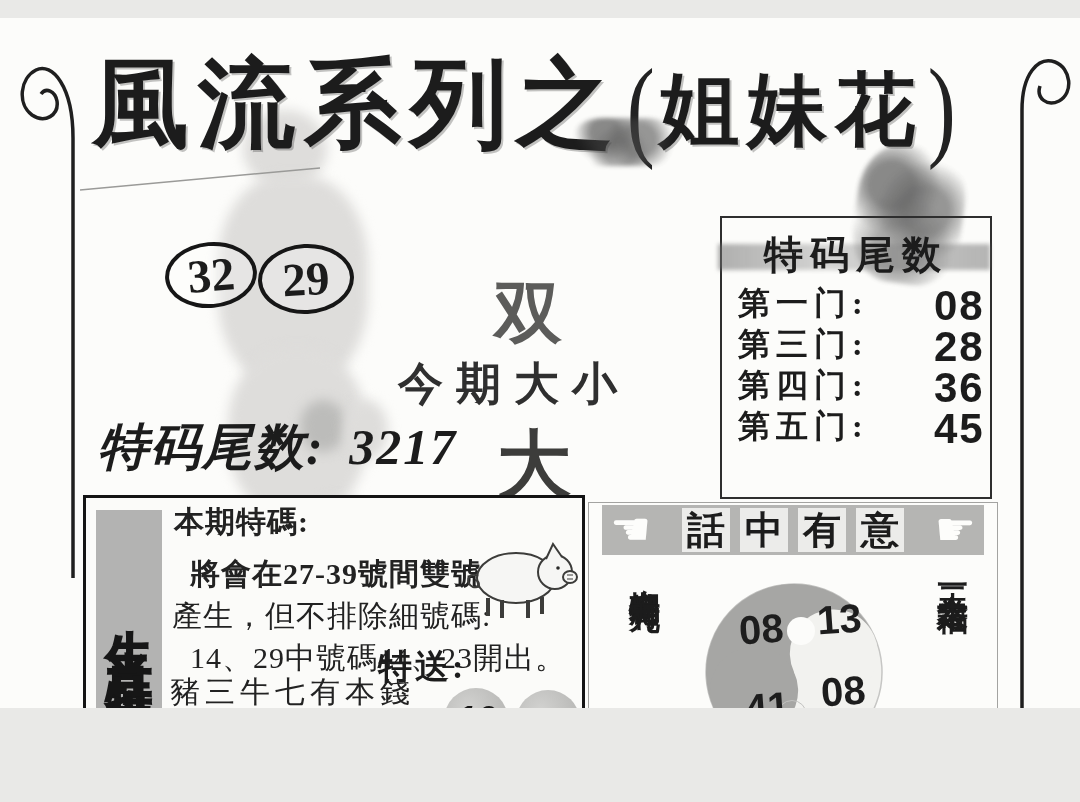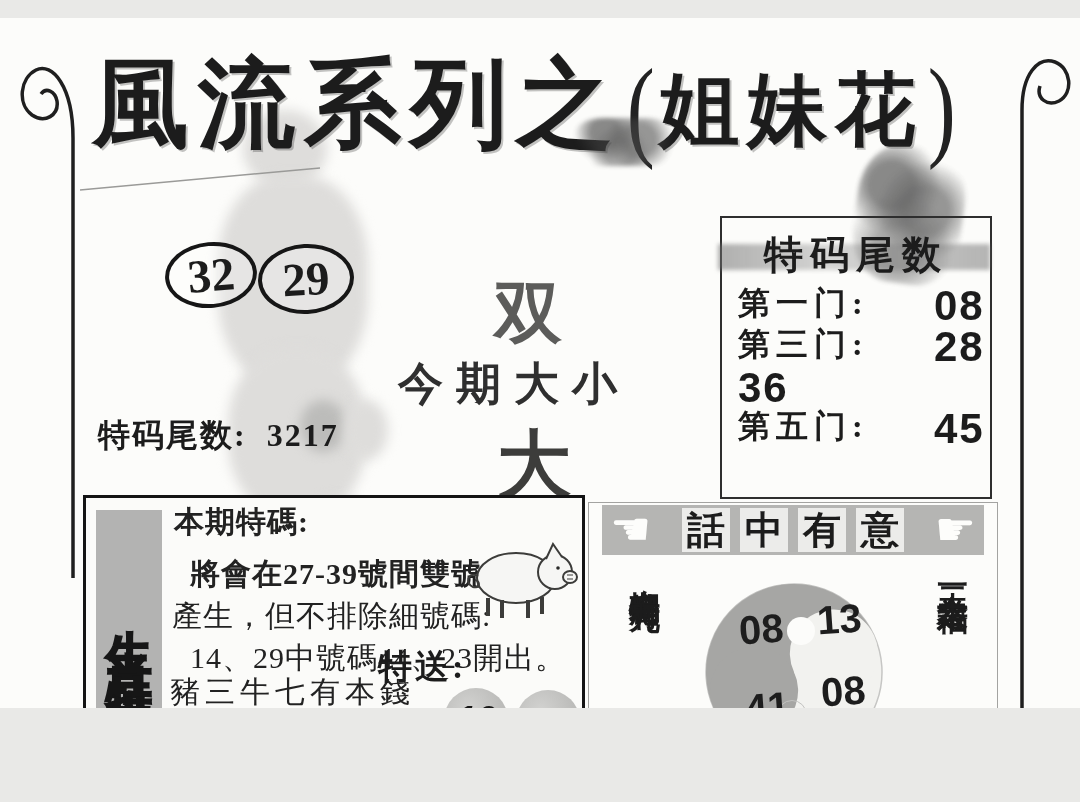--- a/index.html
+++ b/index.html
@@ -29,21 +29,21 @@
   .bracket{font-size:112px;font-weight:300;line-height:1;transform:scaleX(.75);color:#222;}
   .issue{font-size:27px;font-weight:bold;letter-spacing:5px;}
   
   .label-big{font-size:45px;letter-spacing:13px;font-weight:600;color:#2f2f2f;}
   .value-huge{font-size:68px;font-weight:bold;}
   .circle-num{
     position:absolute;border:4px solid #161616;border-radius:50%;
     display:flex;align-items:center;justify-content:center;
     font-size:47px;font-weight:bold;background:rgba(255,255,255,.25);
   }
-  .tail-line{font-size:32px;font-weight:bold;letter-spacing:2px;white-space:nowrap;}
+  .tail-line{font-size:50px;font-weight:bold;letter-spacing:2px;white-space:nowrap;font-style:italic;}
   
   #door-box{
     left:720px;top:198px;width:272px;height:283px;
     border:2px solid #2e2e2e;padding-top:10px;
   }
   #door-title{
     position:relative;text-align:center;font-size:39px;font-weight:bold;
     letter-spacing:7px;z-index:1;
   }
   #door-title-smudge{
@@ -146,20 +146,21 @@
     <div id="door-title">特码尾数</div>
     <div class="door-row">
       <span class="lbl">第一门:</span>
       <span class="val">08</span>
     </div>
     <div class="door-row">
       <span class="lbl">第三门:</span>
       <span class="val">28</span>
     </div>
     <div class="door-row">
+      <span class="lbl">第四门:</span>
       <span class="val">36</span>
     </div>
     <div class="door-row">
       <span class="lbl">第五门:</span>
       <span class="val">45</span>
     </div>
   </div>
 
   <div class="abs" id="zodiac-box">
     <div id="zodiac-strip">

